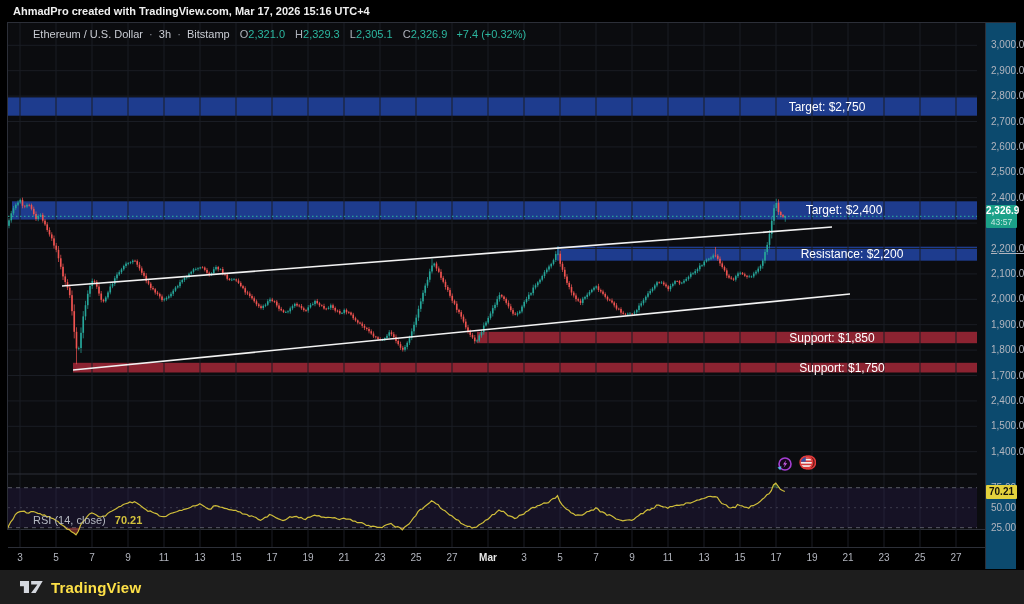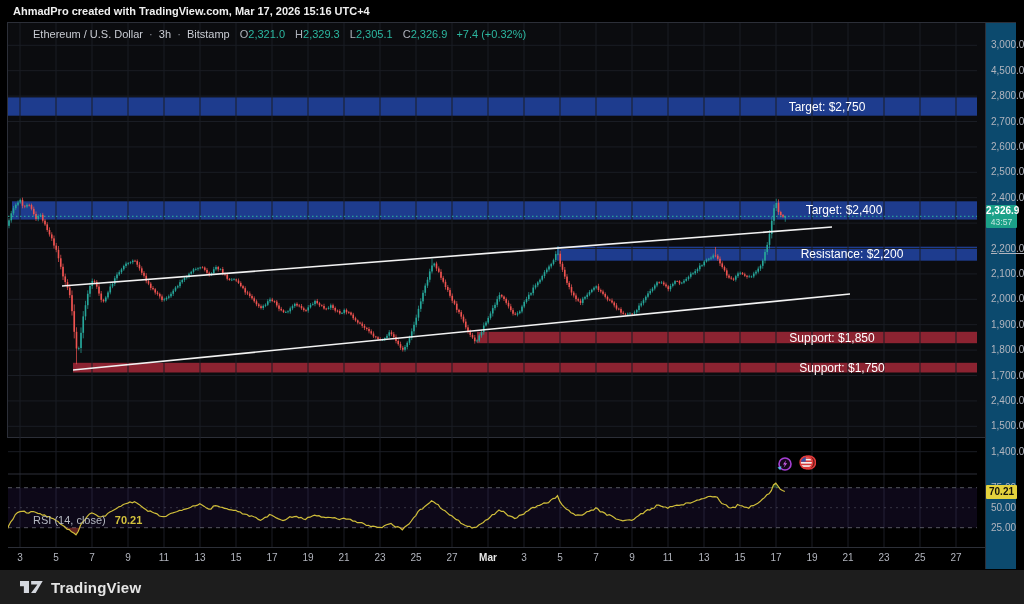--- a/index.html
+++ b/index.html
@@ -3,21 +3,21 @@
 <meta charset="utf-8">
 <style>
   * { margin:0; padding:0; box-sizing:border-box; }
   html,body { width:1024px; height:604px; background:#000; overflow:hidden;
               font-family:"Liberation Sans", sans-serif; }
   #stage { position:relative; width:1024px; height:604px; background:#000; }
 
   #top-bar { position:absolute; left:0; top:0; width:1024px; height:33px; background:#000;
              color:#efefef; font-size:11px; font-weight:bold; line-height:22px; padding-left:13px; }
 
-  #chart-wrap { position:absolute; left:7px; top:22px; width:1009px; height:416px;
+  #chart-wrap { position:absolute; left:7px; top:22px; width:1009px; height:508px;
                 background:#0b0c0f; border:1px solid #2c2f38; }
   #plot { position:absolute; left:0; top:0; width:969px; height:524px; }
   #plot svg { display:block; }
   #plot-overlay { position:absolute; left:0; top:0; width:969px; height:524px; pointer-events:none; }
 
   .zone-label { position:absolute; transform:translate(-50%,-50%); color:#fff; font-size:12px;
                 white-space:nowrap; pointer-events:auto; }
 
   #legend { position:absolute; left:25px; top:5px; font-size:11px; color:#c9ccd3; white-space:nowrap; }
   #legend .sep { color:#8f939c; padding:0 3px; }
@@ -43,21 +43,21 @@
 
   #time-axis { position:absolute; left:0; top:524px; width:977px; height:22px;
                border-top:1px solid #2c2f38; }
   .t-label { position:absolute; top:4px; transform:translateX(-50%); font-size:10px; color:#b2b5be; }
   .t-label.bold { color:#e8e8e8; font-weight:bold; }
 
   .evt-icon { position:absolute; width:17px; height:17px; pointer-events:auto; }
 
   #bottom-bar { position:absolute; left:0; top:570px; width:1024px; height:34px; background:#1d1d1d; }
   #tv-logo { position:absolute; left:20px; top:8px; display:flex; align-items:center; gap:7px; cursor:pointer; }
-  #tv-logo .brand { color:#e5e5e5; font-size:15px; font-weight:bold; letter-spacing:.2px; }
+  #tv-logo .brand { color:#fde047; font-size:15px; font-weight:bold; letter-spacing:.2px; }
 </style>
 </head>
 <body>
 
 <div id="stage">
 
   <div id="top-bar">
     <span>AhmadPro created with TradingView.com, Mar 17, 2026 15:16 UTC+4</span>
   </div>
 
@@ -878,21 +878,21 @@
             <rect x="1" y="2" width="7.2" height="6.2" fill="#3c4fa0"></rect>
           </g>
           <circle cx="8.8" cy="9" r="6.6" fill="none" stroke="#e23b3b" stroke-width="1.6"></circle>
         </svg>
       </div>
     </div>
 
     <div id="price-axis">
       <div id="price-axis-labels">
           <div class="ax-label" style="top: 16.3px;">3,000.0</div>
-          <div class="ax-label" style="top: 41.7px;">4,500.0</div>
+          <div class="ax-label" style="top: 41.7px;">2,900.0</div>
           <div class="ax-label" style="top: 67.1px;">2,800.0</div>
           <div class="ax-label" style="top: 92.5px;">2,700.0</div>
           <div class="ax-label" style="top: 117.9px;">2,600.0</div>
           <div class="ax-label" style="top: 143.3px;">2,500.0</div>
           <div class="ax-label" style="top: 168.7px;">2,400.0</div>
           <div class="ax-label" style="top: 219.5px; text-decoration: underline;">2,200.0</div>
           <div class="ax-label" style="top: 244.9px;">2,100.0</div>
           <div class="ax-label" style="top: 270.3px;">2,000.0</div>
           <div class="ax-label" style="top: 295.7px;">1,900.0</div>
           <div class="ax-label" style="top: 321.1px;">1,800.0</div>

